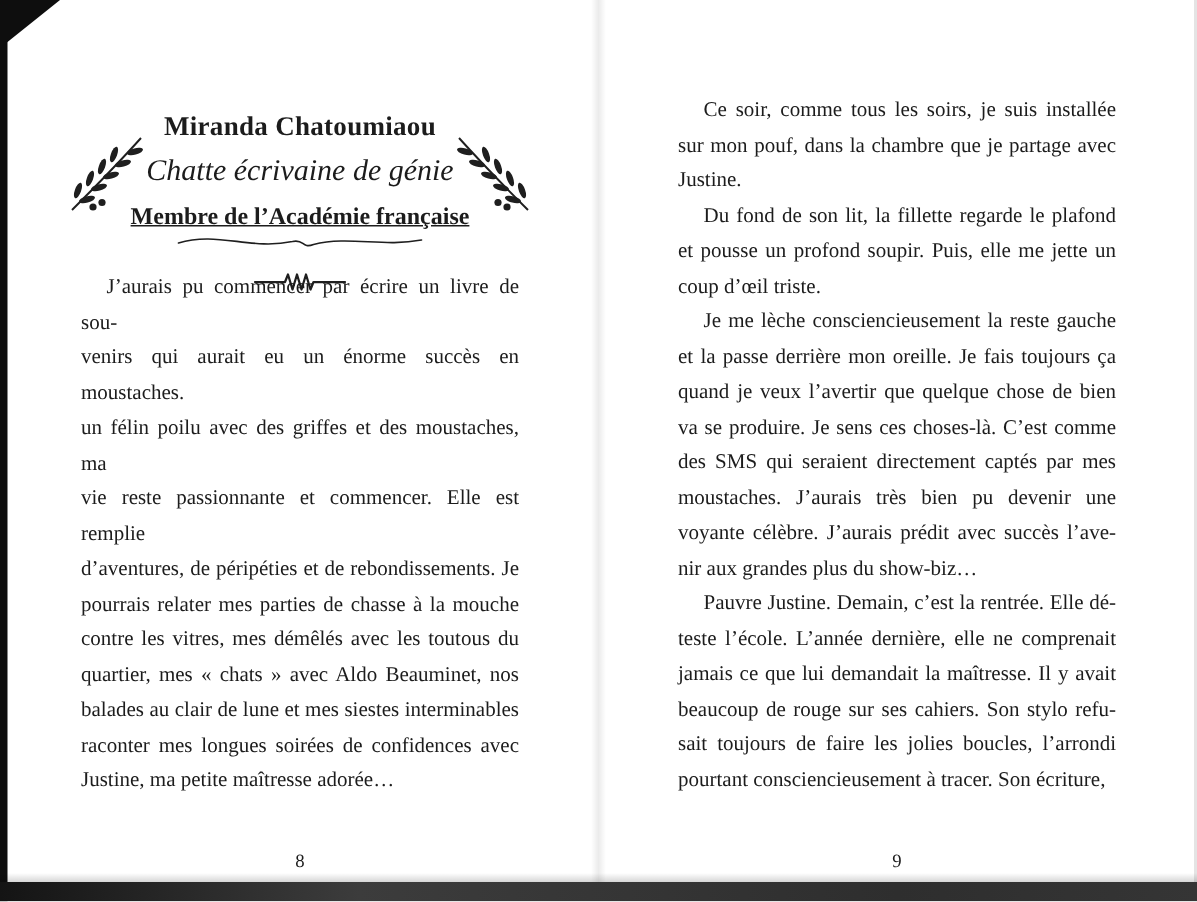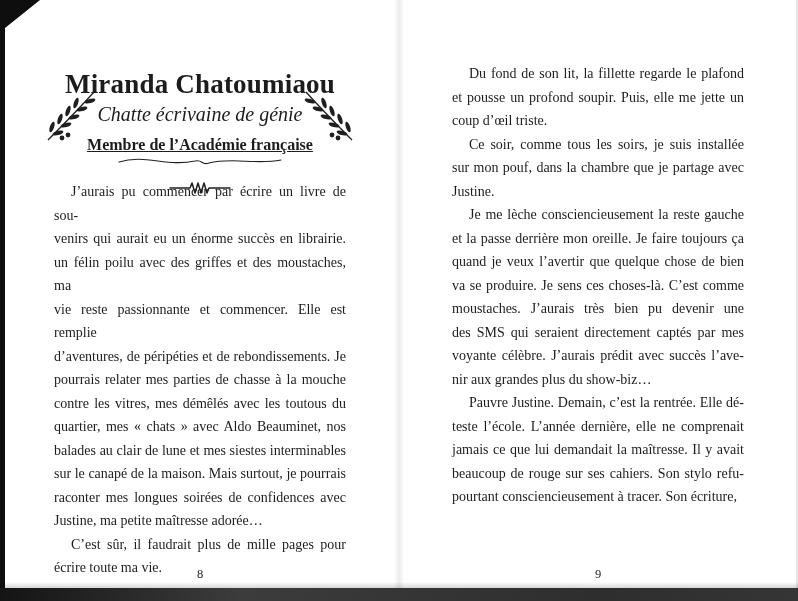--- a/index.html
+++ b/index.html
@@ -20,21 +20,21 @@
   .bottom-bar { position:absolute; left:0; bottom:0; width:798px; height:13px;
     background:linear-gradient(90deg,#141414,#3c3c3c 30%,#2e2e2e 75%,#353535); }
   .spine { position:absolute; left:394px; top:0; width:10px; height:588px;
     background:linear-gradient(90deg, rgba(0,0,0,0) 0%, rgba(0,0,0,0.08) 50%, rgba(0,0,0,0) 100%); }
 
   .page { position:absolute; top:0; height:588px; width:292px; }
   .page.left  { left:54px; }
   .page.right { left:452px; }
 
   .chapter-header { position:relative; padding-top:72px; text-align:center; }
-  .title { margin:0; font-size:27px; font-weight:bold; letter-spacing:0.2px; line-height:24px; }
+  .title { margin:0; font-size:18px; font-weight:bold; letter-spacing:0.2px; line-height:24px; }
   .subtitle { font-style:italic; font-size:20px; margin-top:9px; line-height:18px; }
   .membership { font-weight:bold; font-size:16px; margin-top:13px; line-height:17px;text-decoration:underline; }
   .flourish { display:block; margin:1px auto 0; }
   .divider  { display:block; margin:11px auto 0; }
   .branch { position:absolute; top:86px; width:58px; height:58px; }
   .branch.left  { left:-12px; }
   .branch.right { right:-12px; transform:scaleX(-1); }
 
   .body { position:absolute; left:0; right:0; font-size:14px; }
   .body.left-body  { top:180px; }
@@ -103,66 +103,62 @@
       <svg class="flourish" width="170" height="14" viewBox="0 0 170 14">
         <path d="M4 8 C 30 0, 52 13, 80 7 C 88 5, 86 12, 94 9 C 118 3, 140 11, 166 6" stroke="#1f1f1f" stroke-width="1.1" fill="none" stroke-linecap="round"></path>
       </svg>
       <svg class="divider" width="64" height="18" viewBox="0 0 64 18">
         <path d="M2 9 H22 l2 -5 3 10 3 -10 3 10 3 -10 3 10 2 -5 H62" stroke="#1f1f1f" stroke-width="1.5" fill="none" stroke-linecap="round" stroke-linejoin="round"></path>
       </svg>
     </header>
     <div class="body left-body">
         <div class="para">
           <div class="line first">J’aurais pu commencer par écrire un livre de sou-</div>
-          <div class="line">venirs qui aurait eu un énorme succès en librairie.</div>
+          <div class="line">venirs qui aurait eu un énorme succès en moustaches.</div>
           <div class="line">un félin poilu avec des griffes et des moustaches, ma</div>
           <div class="line">vie reste passionnante et commencer. Elle est remplie</div>
           <div class="line">d’aventures, de péripéties et de rebondissements. Je</div>
           <div class="line">pourrais relater mes parties de chasse à la mouche</div>
           <div class="line">contre les vitres, mes démêlés avec les toutous du</div>
           <div class="line">quartier, mes « chats » avec Aldo Beauminet, nos</div>
           <div class="line">balades au clair de lune et mes siestes interminables</div>
-          <div class="line">sur le canapé de la maison. Mais surtout, je pourrais</div>
           <div class="line">raconter mes longues soirées de confidences avec</div>
           <div class="line last">Justine, ma petite maîtresse adorée…</div>
-        </div>
-        <div class="para">
-          <div class="line first">C’est sûr, il faudrait plus de mille pages pour</div>
-          <div class="line last">écrire toute ma vie.</div>
         </div>
       </div>
     <div class="pagenum">8</div>
   </section>
 
   <section class="page right">
     <div class="body right-body">
         <div class="para">
+          <div class="line first">Ce soir, comme tous les soirs, je suis installée</div>
+          <div class="line">sur mon pouf, dans la chambre que je partage avec</div>
+          <div class="line last">Justine.</div>
+        </div>
+        <div class="para">
           <div class="line first">Du fond de son lit, la fillette regarde le plafond</div>
           <div class="line">et pousse un profond soupir. Puis, elle me jette un</div>
           <div class="line last">coup d’œil triste.</div>
         </div>
         <div class="para">
-          <div class="line first">Ce soir, comme tous les soirs, je suis installée</div>
-          <div class="line">sur mon pouf, dans la chambre que je partage avec</div>
-          <div class="line last">Justine.</div>
-        </div>
-        <div class="para">
           <div class="line first">Je me lèche consciencieusement la reste gauche</div>
-          <div class="line">et la passe derrière mon oreille. Je faire toujours ça</div>
+          <div class="line">et la passe derrière mon oreille. Je fais toujours ça</div>
           <div class="line">quand je veux l’avertir que quelque chose de bien</div>
           <div class="line">va se produire. Je sens ces choses-là. C’est comme</div>
+          <div class="line">des SMS qui seraient directement captés par mes</div>
           <div class="line">moustaches. J’aurais très bien pu devenir une</div>
-          <div class="line">des SMS qui seraient directement captés par mes</div>
           <div class="line">voyante célèbre. J’aurais prédit avec succès l’ave-</div>
           <div class="line last">nir aux grandes plus du show-biz…</div>
         </div>
         <div class="para">
           <div class="line first">Pauvre Justine. Demain, c’est la rentrée. Elle dé-</div>
           <div class="line">teste l’école. L’année dernière, elle ne comprenait</div>
           <div class="line">jamais ce que lui demandait la maîtresse. Il y avait</div>
           <div class="line">beaucoup de rouge sur ses cahiers. Son stylo refu-</div>
+          <div class="line">sait toujours de faire les jolies boucles, l’arrondi</div>
           <div class="line last">pourtant consciencieusement à tracer. Son écriture,</div>
         </div>
       </div>
     <div class="pagenum">9</div>
   </section>
 
 </div>
 
 </body></html>

